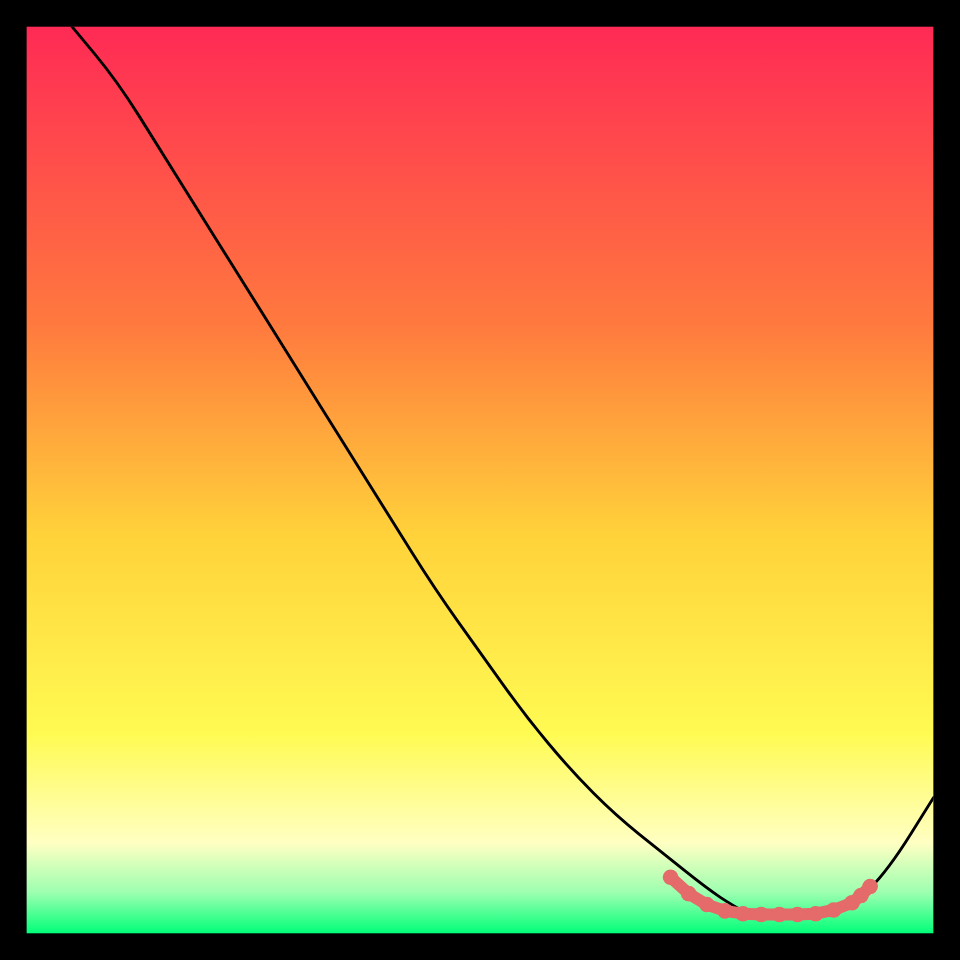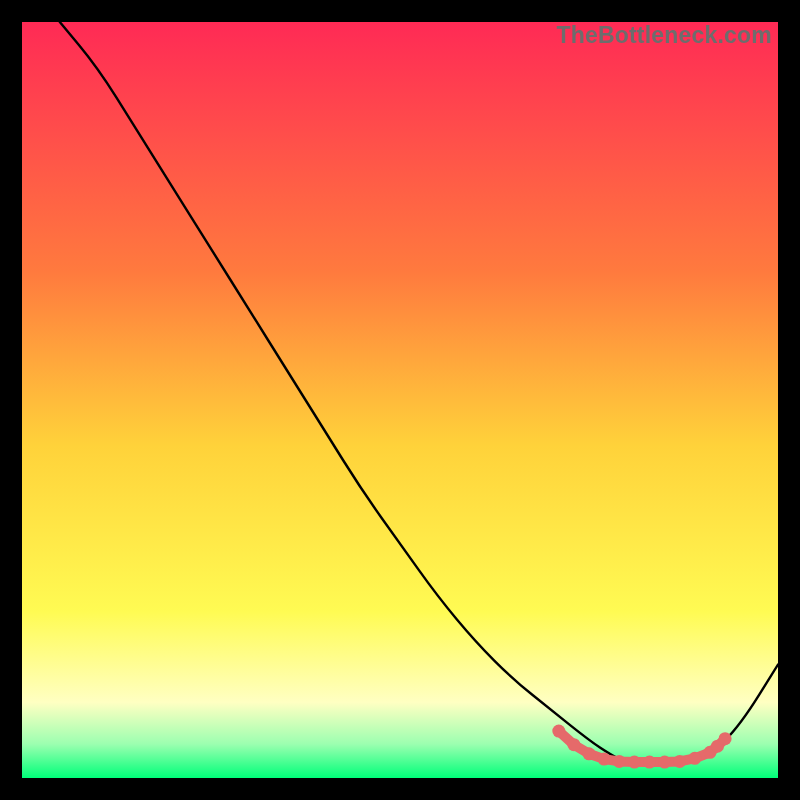--- a/index.html
+++ b/index.html
@@ -65,14 +65,13 @@
         <circle cx="612.4" cy="740.1" r="6.5" fill="#e56a6a"></circle>
         <circle cx="627.5" cy="740.1" r="6.5" fill="#e56a6a"></circle>
         <circle cx="642.6" cy="740.1" r="6.5" fill="#e56a6a"></circle>
         <circle cx="657.7" cy="739.4" r="6.5" fill="#e56a6a"></circle>
         <circle cx="672.8" cy="736.3" r="6.5" fill="#e56a6a"></circle>
         <circle cx="688.0" cy="730.3" r="6.5" fill="#e56a6a"></circle>
         <circle cx="695.5" cy="724.2" r="6.5" fill="#e56a6a"></circle>
         <circle cx="703.1" cy="716.7" r="6.5" fill="#e56a6a"></circle>
       </g>
   </svg>
-  <div class="watermark">TheBottleneck.com</div>
 </div>
 
 </body></html>

